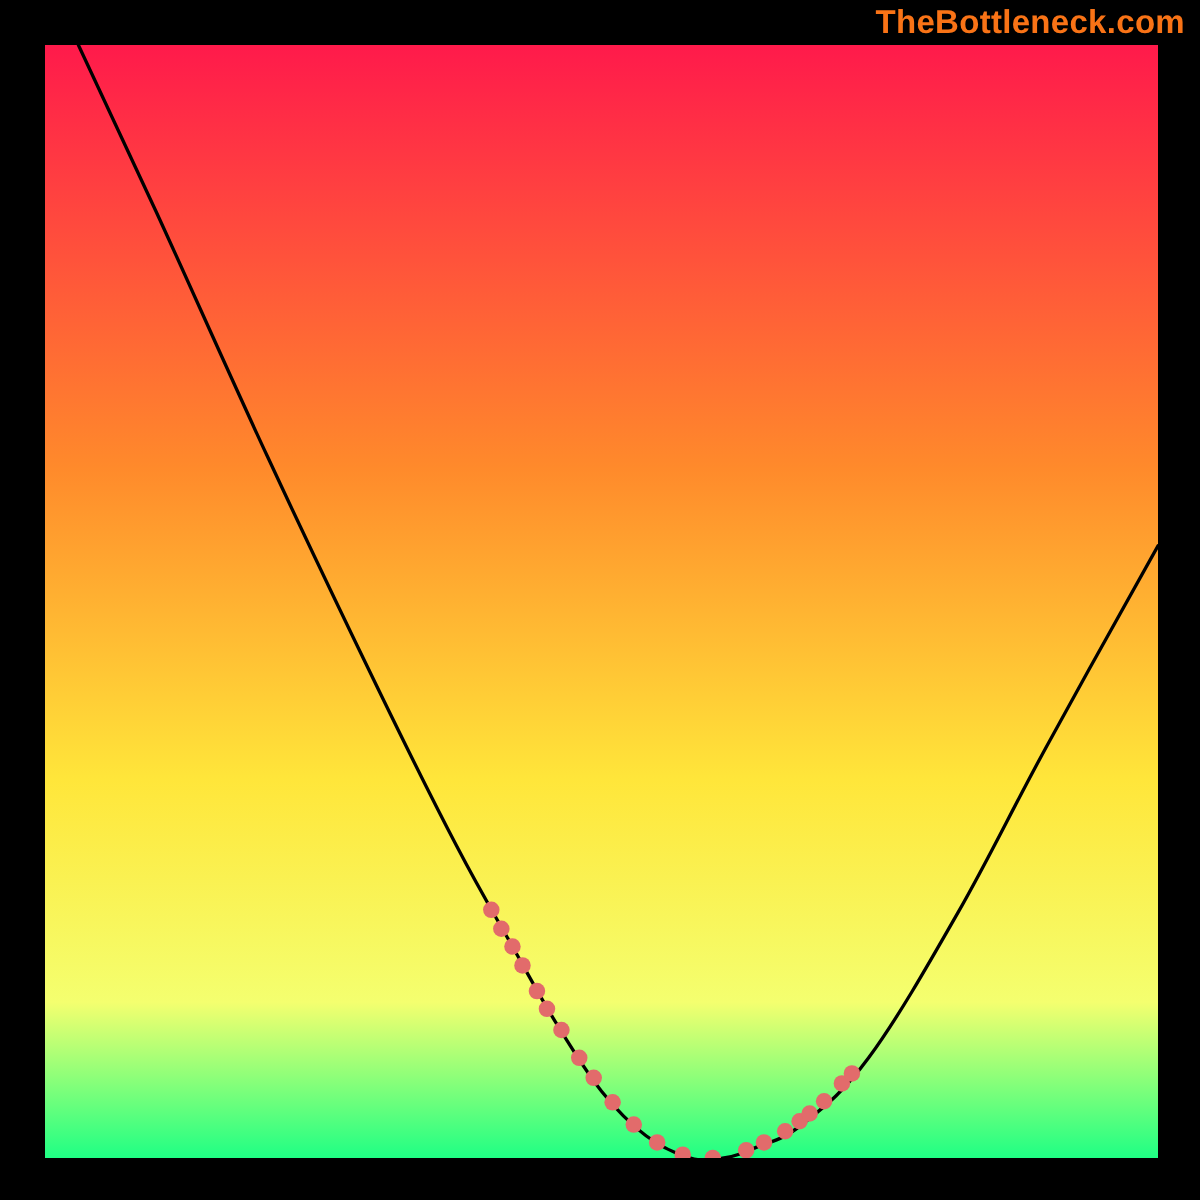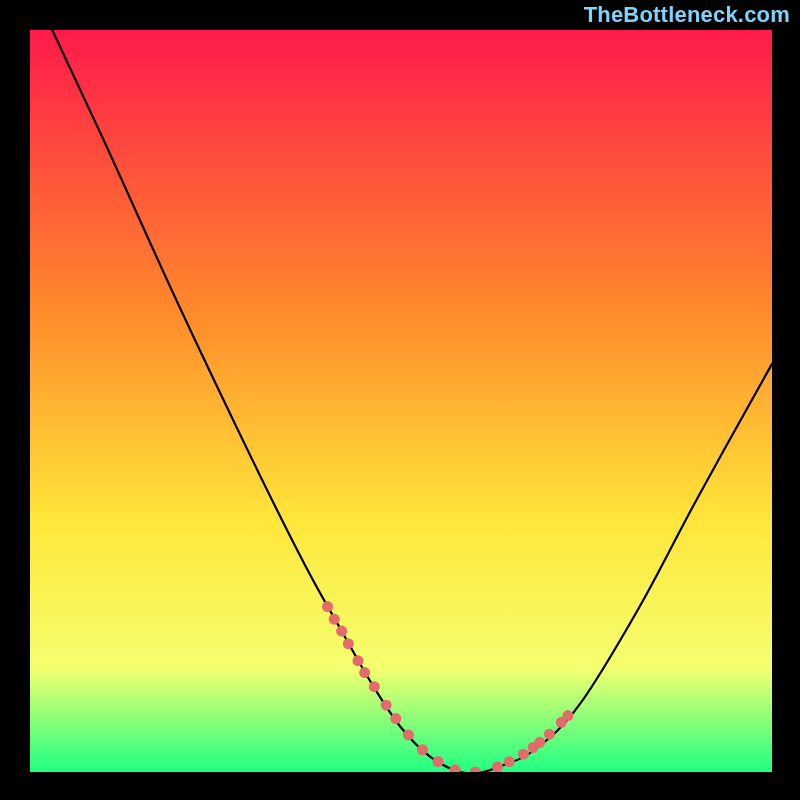--- a/index.html
+++ b/index.html
@@ -23,21 +23,21 @@
     position: absolute;
     inset: 0;
   }
   .watermark {
     position: absolute;
     top: 2px;
     right: 10px;
     font-family: Arial, Helvetica, sans-serif;
     font-size: 22px;
     font-weight: 600;
-    color: #7dd3fc;
+    color: #f97316;
     letter-spacing: 0.2px;
   }
   svg.curve {
     position: absolute;
     inset: 0;
   }
 </style>
 </head>
 <body style="background: rgb(0, 0, 0);">
 

